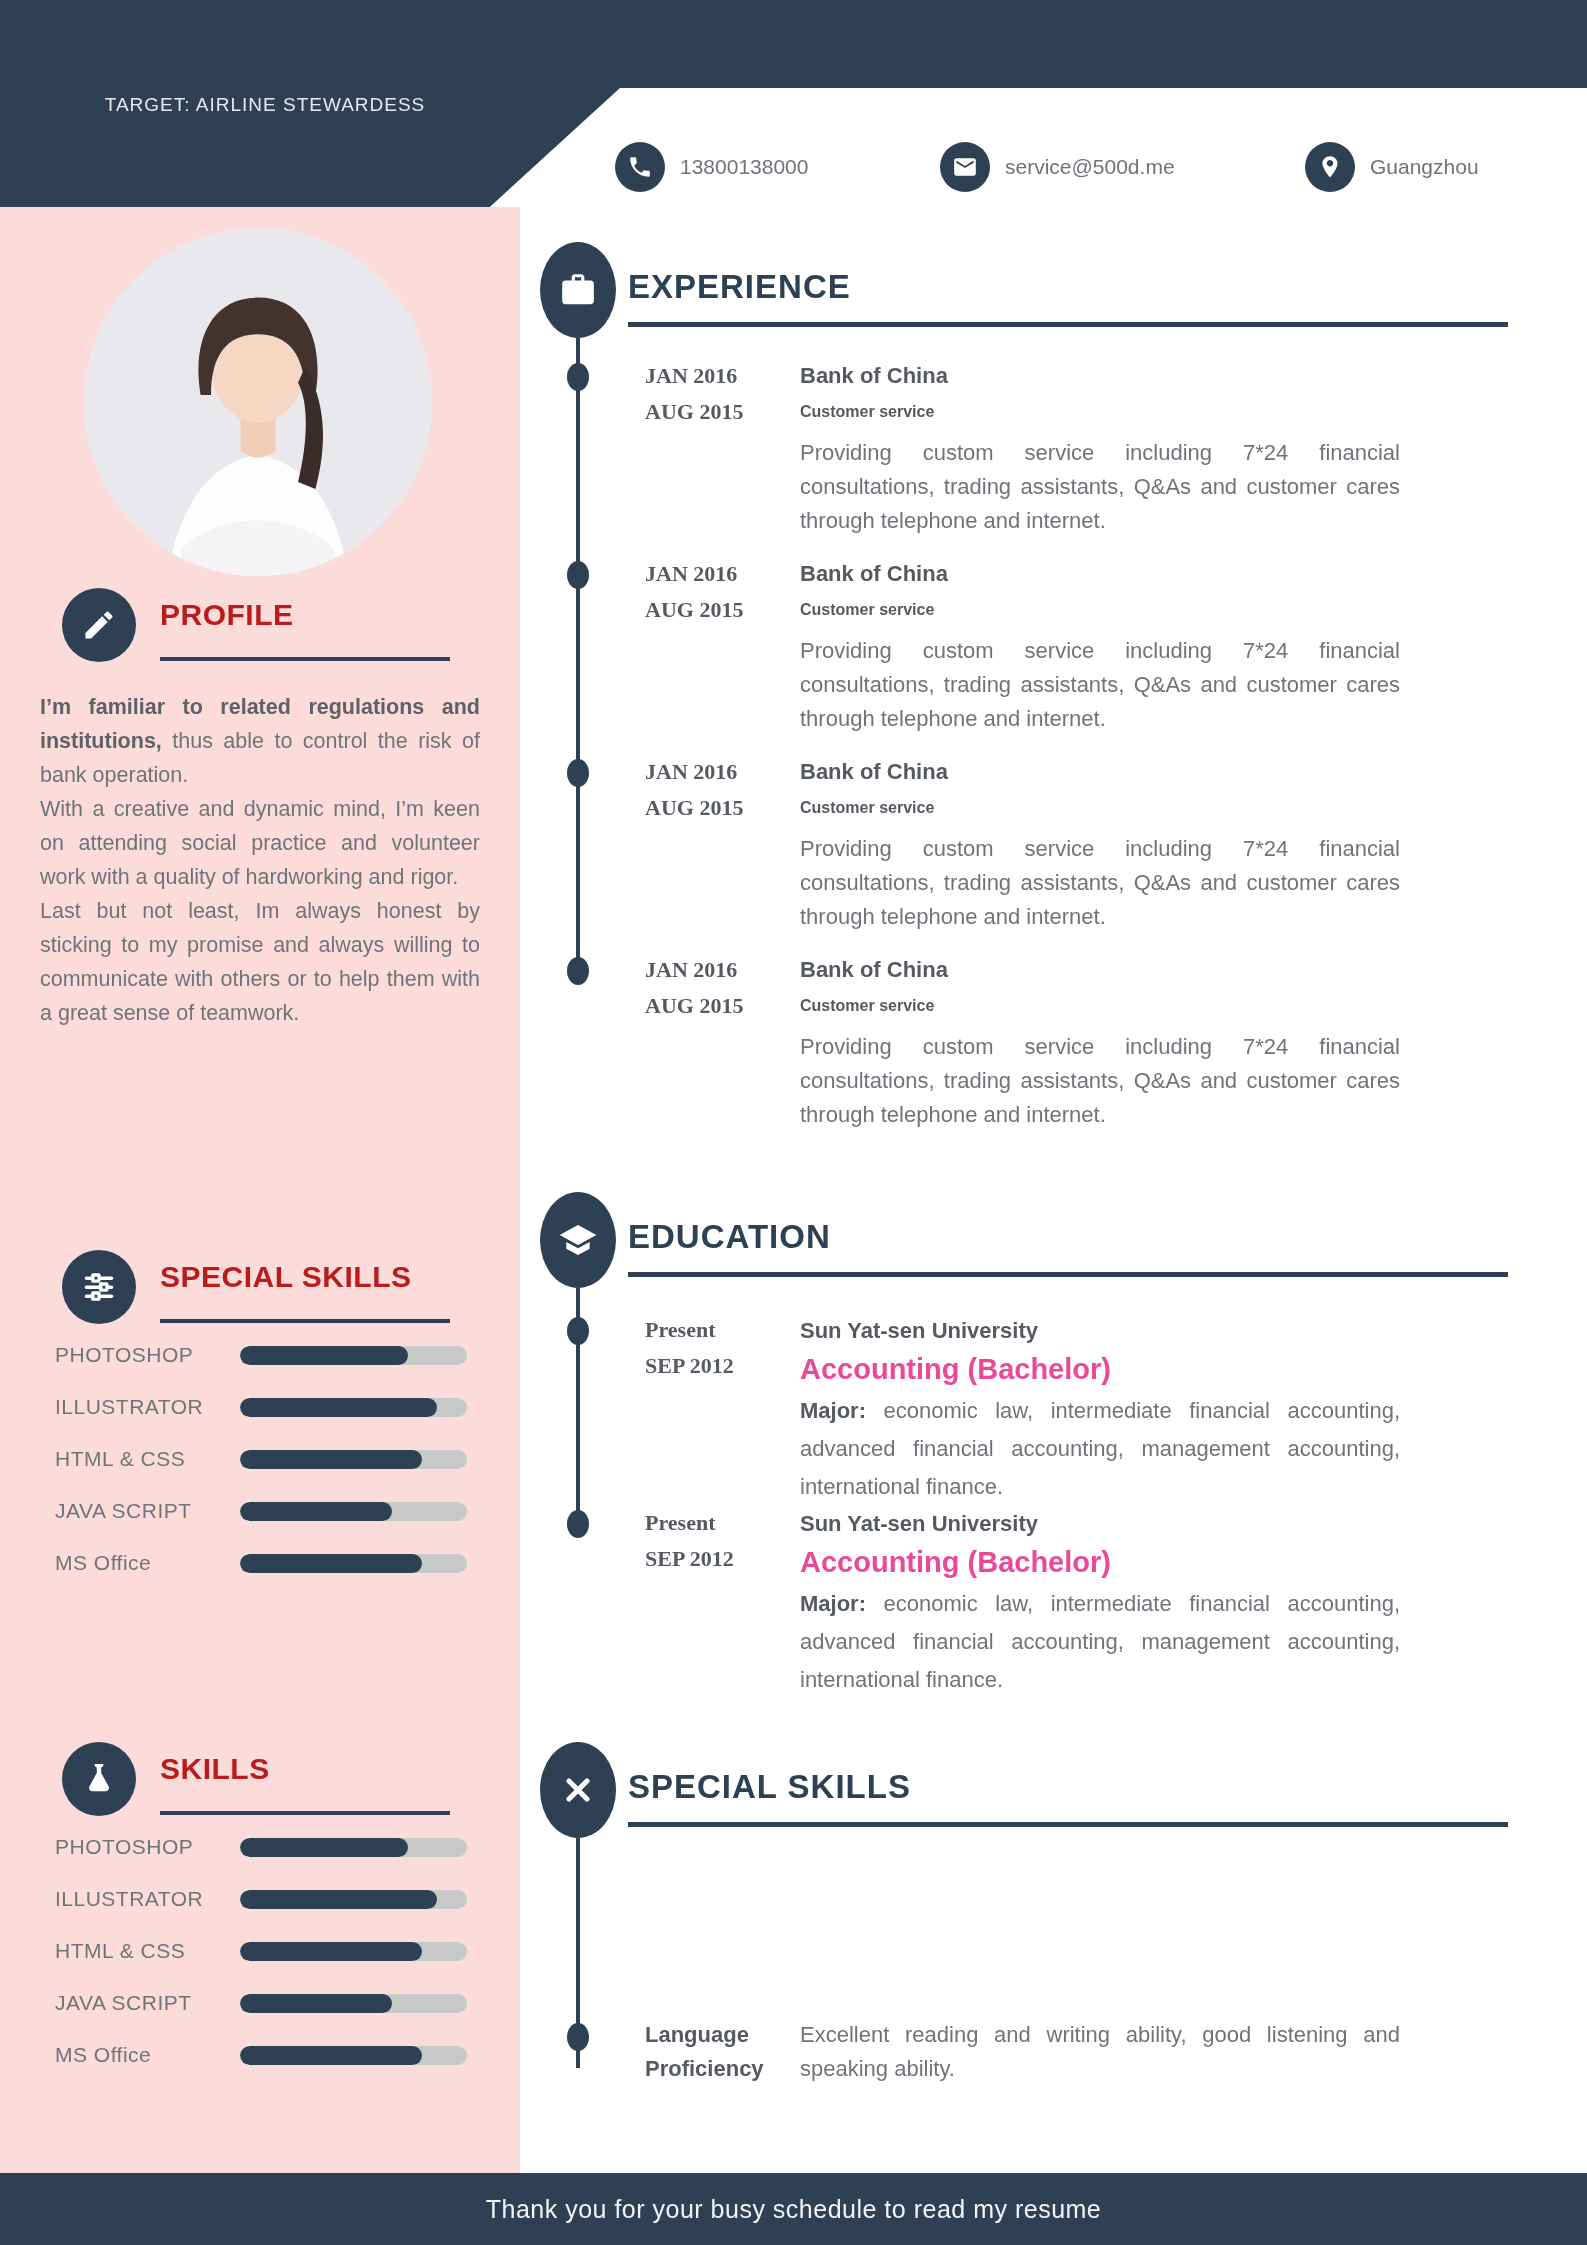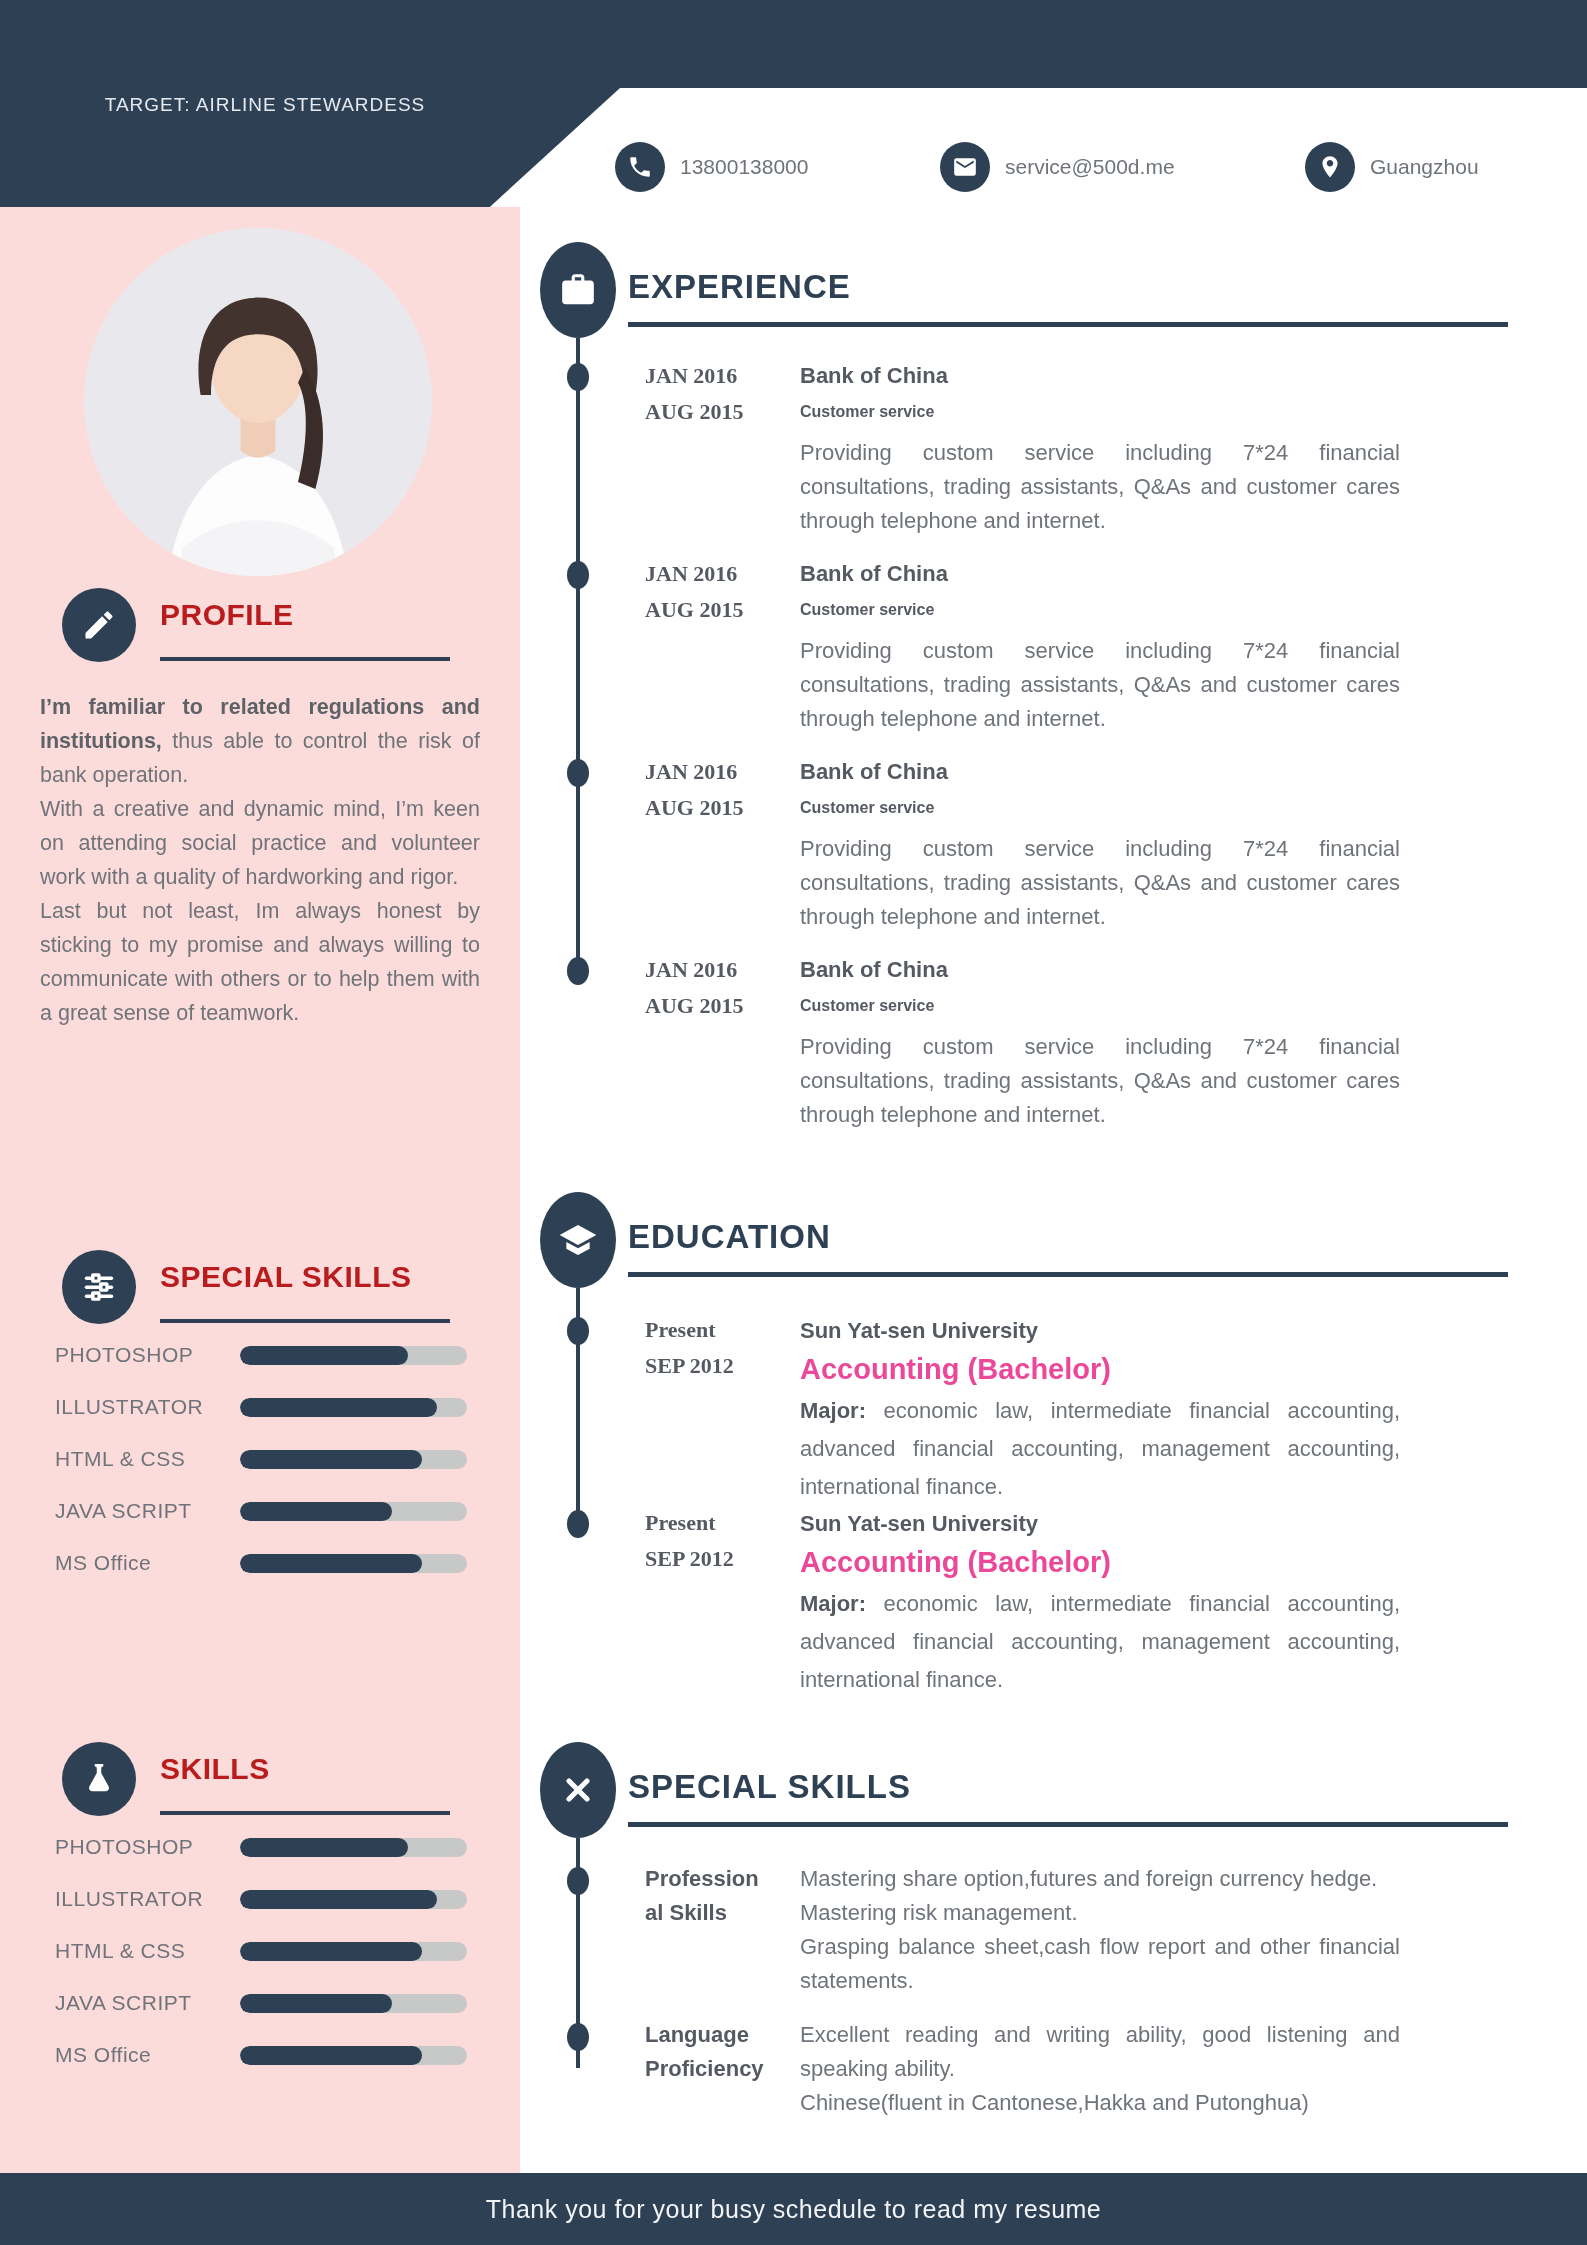--- a/index.html
+++ b/index.html
@@ -322,36 +322,26 @@
         <svg width="36" height="36" viewBox="0 0 24 24">
           <g stroke="#ffffff" stroke-width="3.4" stroke-linecap="round" fill="none">
             <path d="M6 6 L18 18"></path>
               <path d="M18 6 L6 18"></path>
           </g>
         </svg>
       </div>
       <h2 class="tl-title">SPECIAL SKILLS</h2>
       <div class="tl-rule"></div>
 
-      <article class="tl-entry" style="top:120px;">
-        <span class="tl-dot"></span>
-        <div class="ss-label">Professional Skills</div>
-        <div class="tl-content ss-lines">
-          <p>Mastering share option,futures and foreign currency hedge.</p>
-          <p>Mastering risk management.</p>
-          <p>Grasping balance sheet,cash flow report and other financial statements.</p>
-        </div>
-      </article>
 
       <article class="tl-entry" style="top:276px;">
         <span class="tl-dot"></span>
         <div class="ss-label">Language Proficiency</div>
         <div class="tl-content ss-lines">
           <p>Excellent reading and writing ability, good listening and speaking ability.</p>
-          <p>Chinese(fluent in Cantonese,Hakka and Putonghua)</p>
         </div>
       </article>
     </section>
   </div>
 
   <div class="footer">
     <span>Thank you for your busy schedule to read my resume</span>
   </div>
 
 </div>

